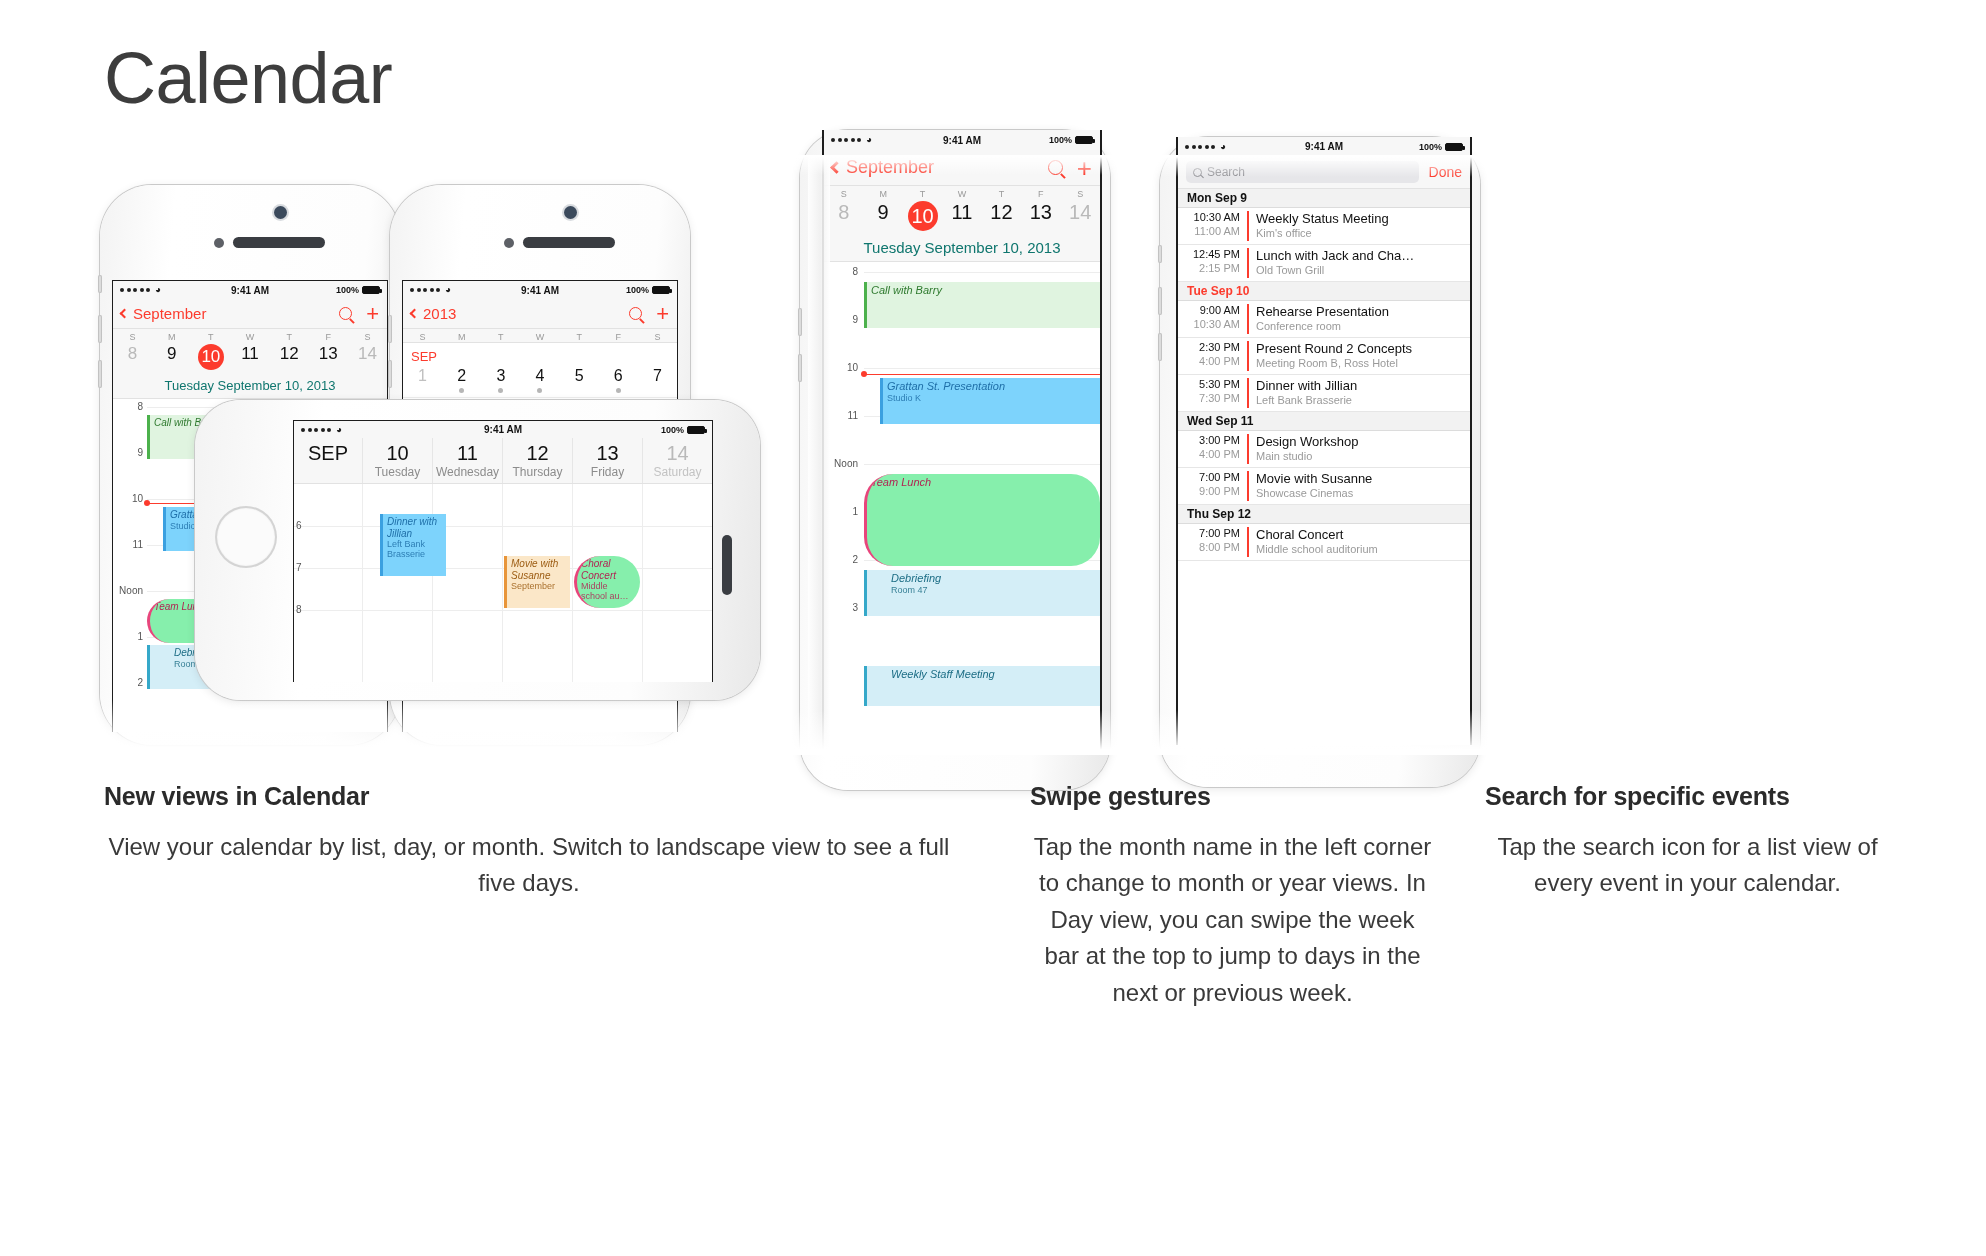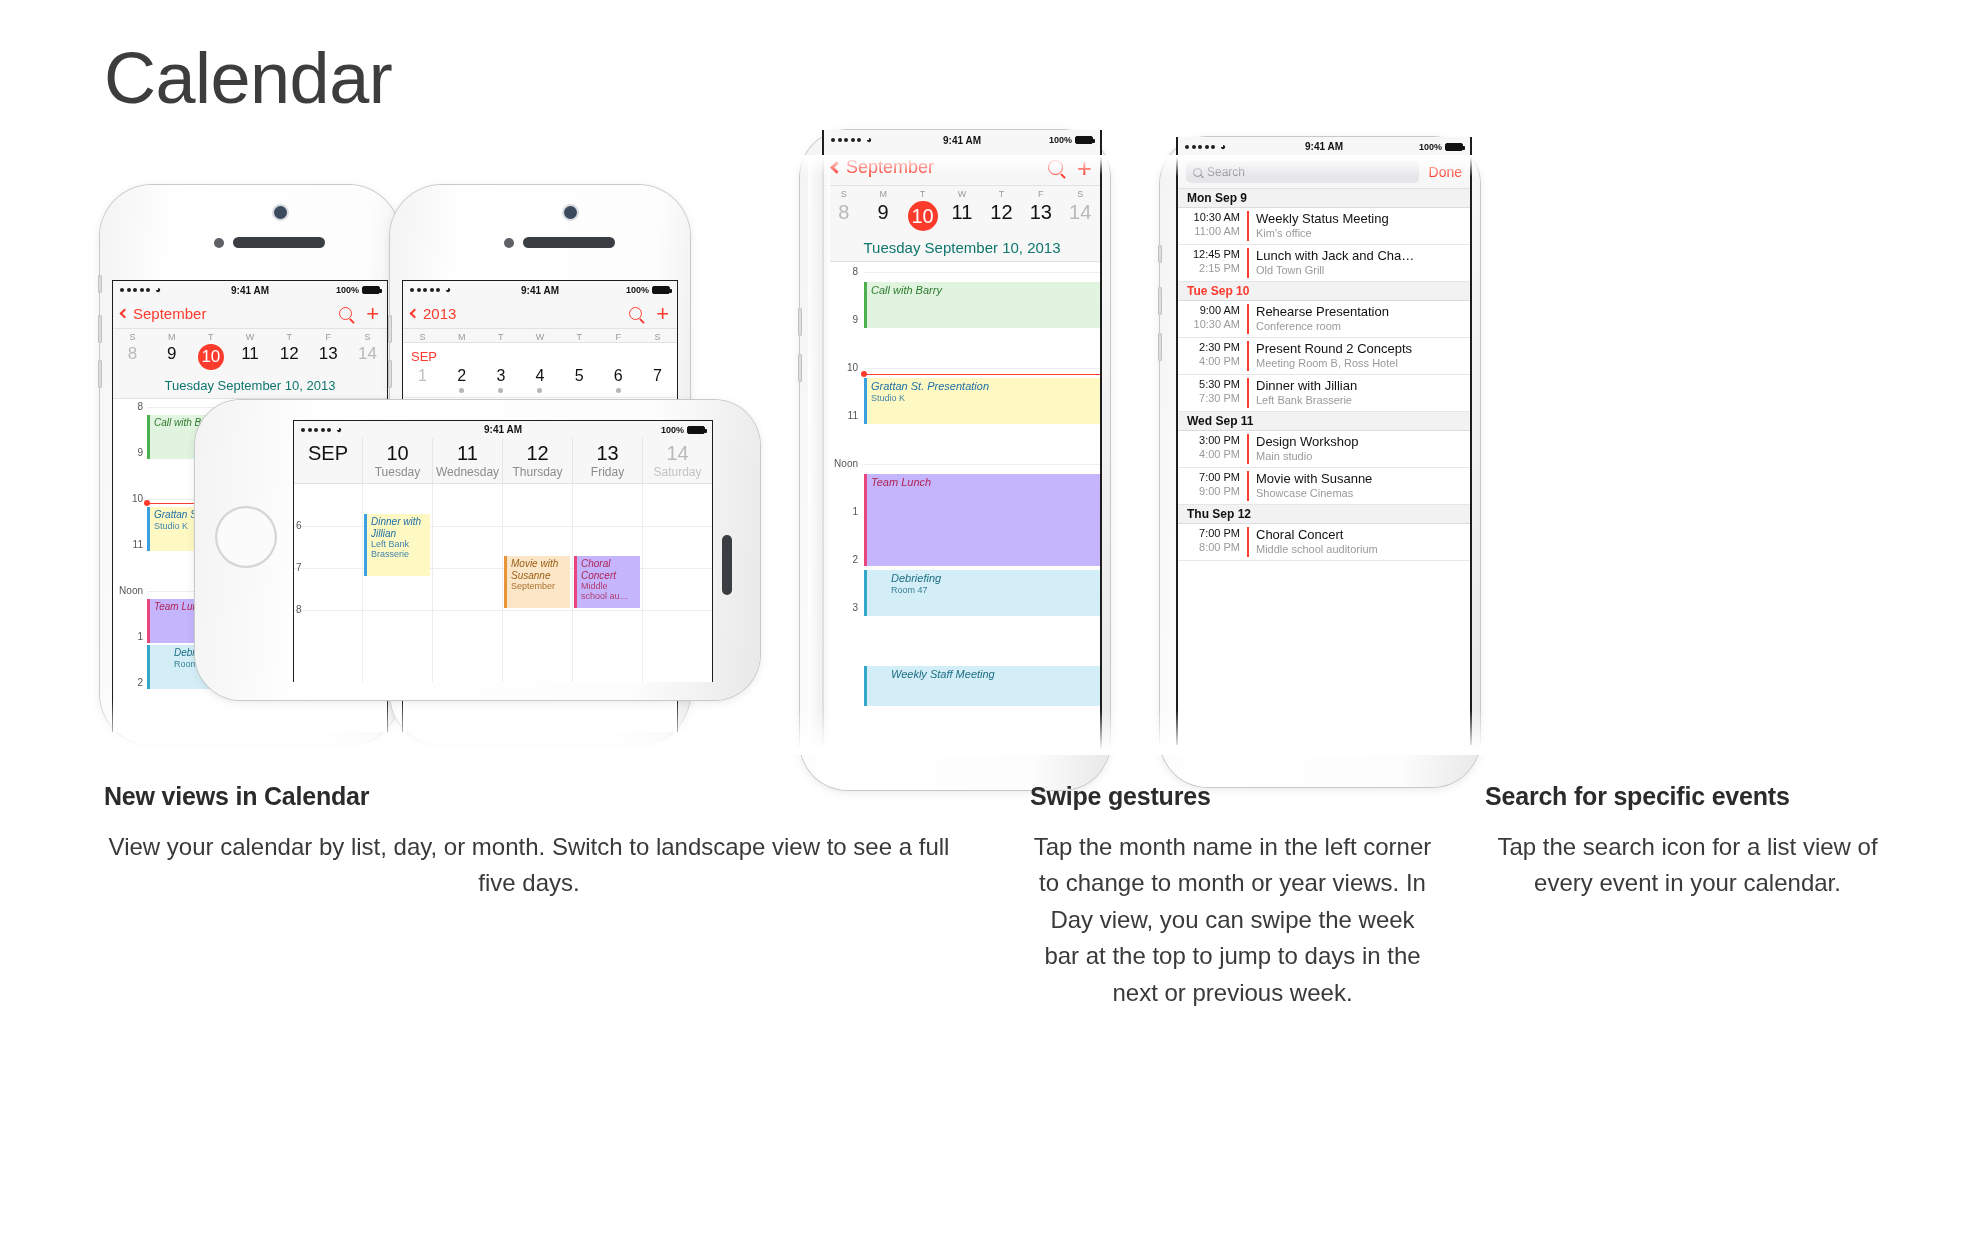--- a/index.html
+++ b/index.html
@@ -134,22 +134,22 @@
     position:absolute; left:0; top:-7px; width:30px;
     text-align:right; font-size:10px; color:#555;
   }
   .evt {
     position:absolute; border-left:3px solid; padding:2px 4px;
     overflow:hidden;
   }
   .evt-t { font-size:10px; line-height:1.15;font-style:italic; }
   .evt-s { font-size:9px; line-height:1.15; opacity:0.85; }
   .evt.green { background:#e0f4e0; border-color:#4cb14c; color:#2f7a2f; }
-  .evt.blue  { background:#fef9c3; border-color:#3ba0e0; color:#1f6fa8; }
-  .evt.pink  { background:#c4b5fd; border-color:#e8457c; color:#b02554; }
+  .evt.blue  { background:#7dd3fc; border-color:#3ba0e0; color:#1f6fa8;margin-left:16px; }
+  .evt.pink  { background:#86efac; border-color:#e8457c; color:#b02554;border-radius:29px; }
   .evt.orange{ background:#fbe7c8; border-color:#e8953a; color:#9c5c12; }
   .evt.cyan  { background:#d4eef7; border-color:#35a8c9; color:#1c6d85;padding-left:24px; }
 
   .nowline { position:absolute; height:1px; background:#fc3b2d; left:34px; right:0; }
   .nowdot { position:absolute; width:6px; height:6px; border-radius:50%; background:#fc3b2d; }
   .nowlabel { position:absolute; font-size:9px; color:#fc3b2d; font-weight:bold; }
 
   
   .yr-month { font-size:13px; color:#fc3b2d; padding:6px 0 2px 8px; font-weight:400;}
   .yr-row { display:flex; }

